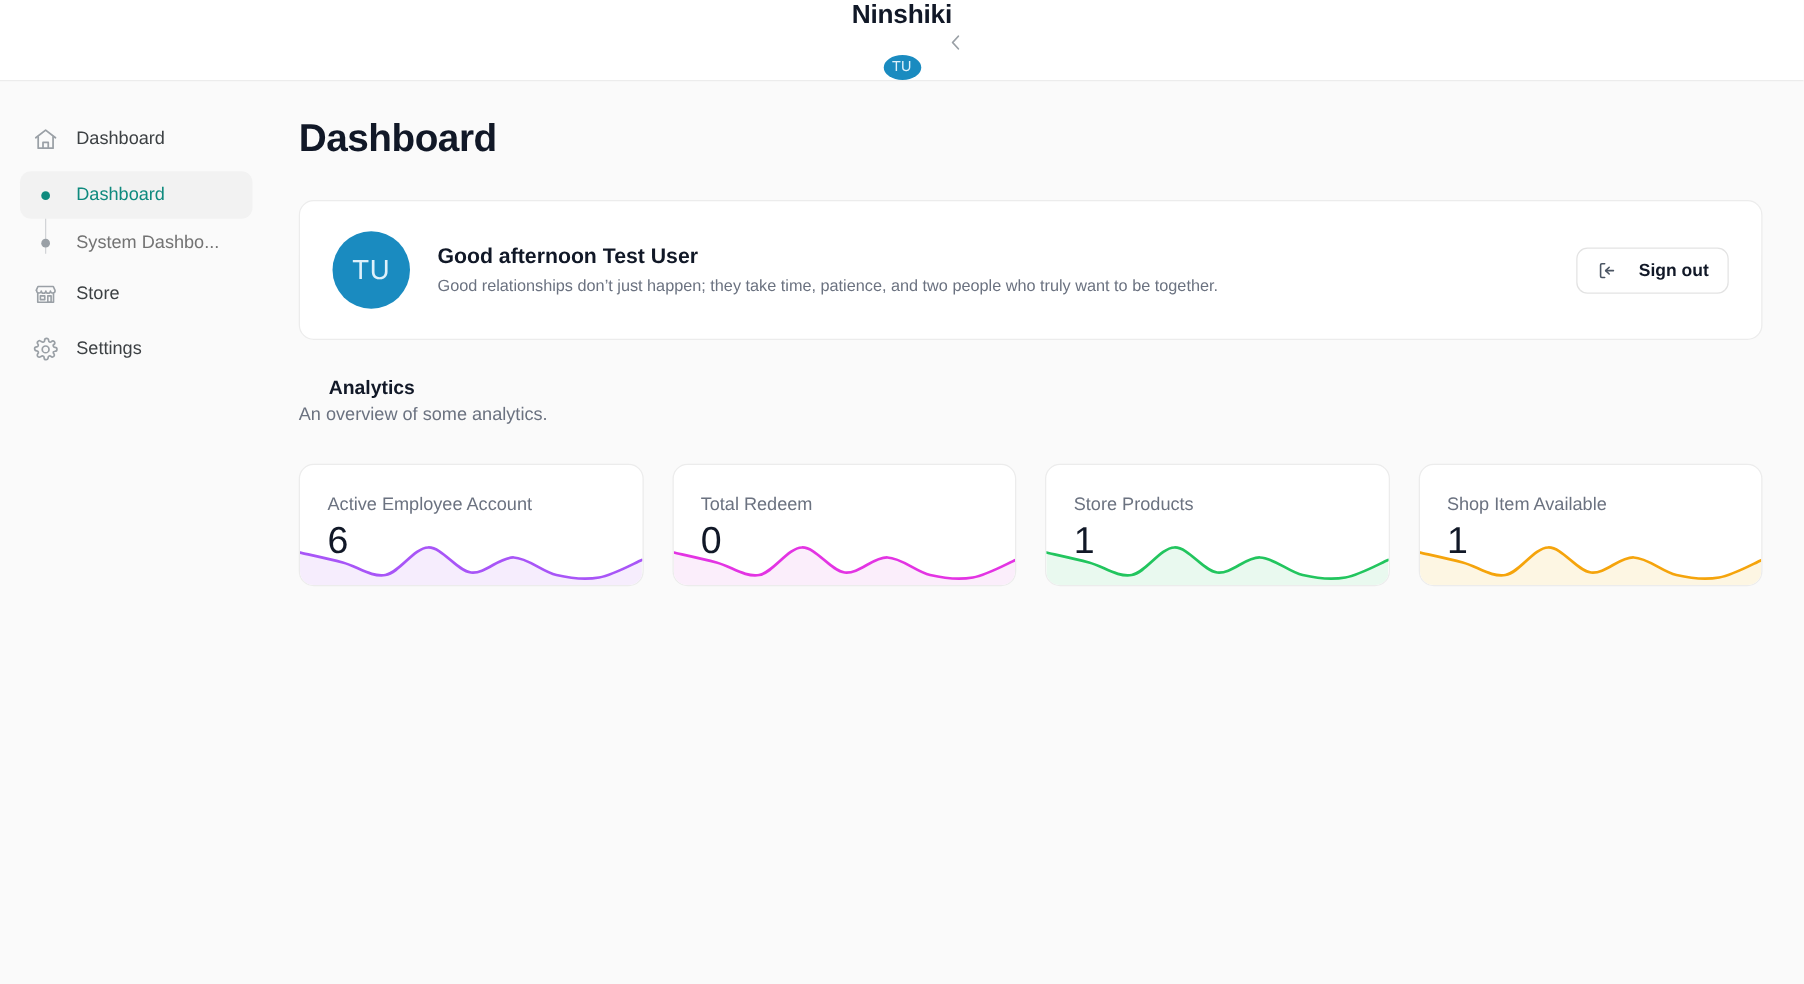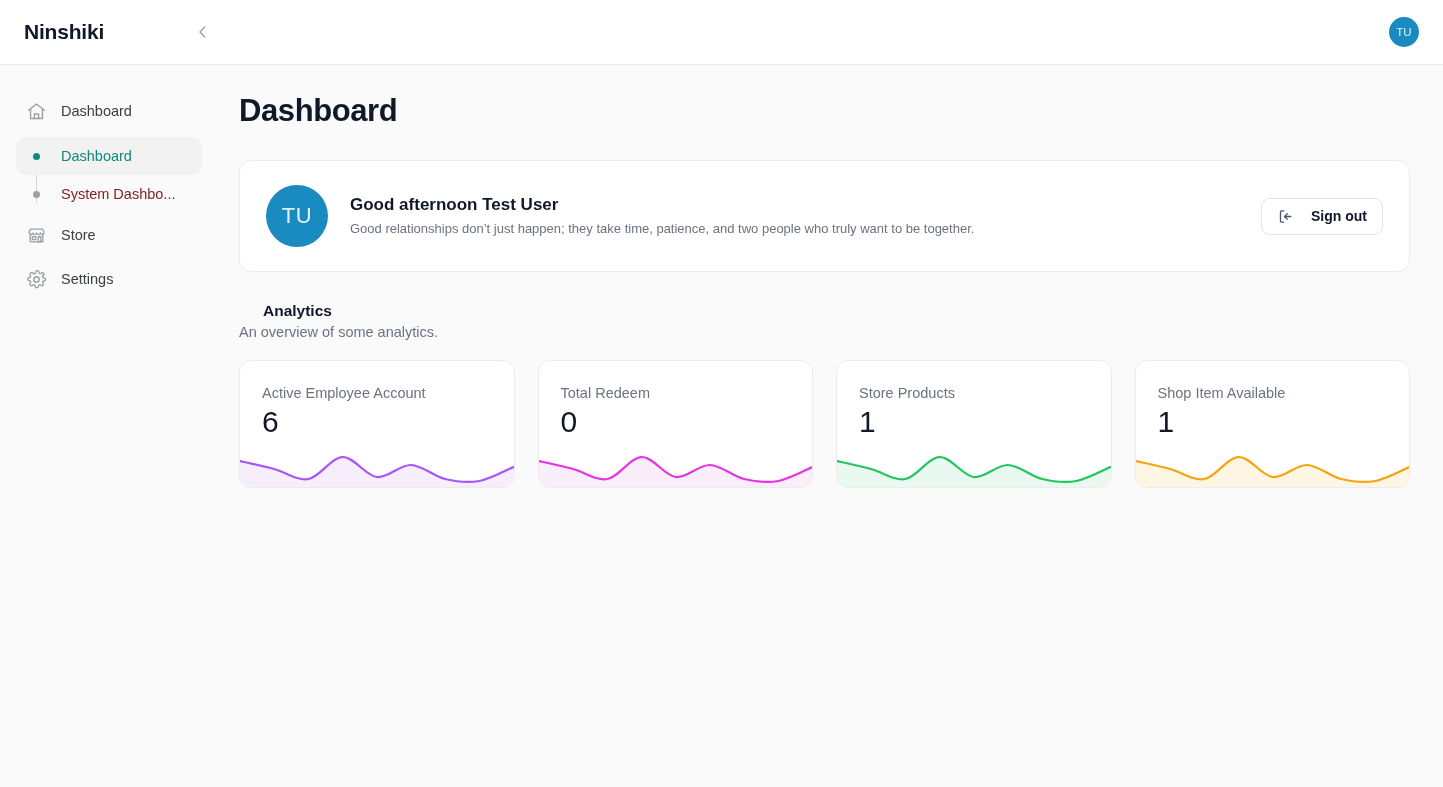--- a/index.html
+++ b/index.html
@@ -15,20 +15,21 @@
   
   .topbar {
     height: 65px;
     width: 100%;
     background: #ffffff;
     border-bottom: 1px solid #ececec;
     display: flex;
     align-items: center;
     padding: 0 24px 0 24px;
     position: relative;
+    flex-direction: column;
   }
   .brand {
     font-size: 21px;
     font-weight: 700;
     letter-spacing: -0.2px;
     color: #111827;
   }
   .collapse-btn {
     margin-left: 86px;
     width: 26px;
@@ -96,21 +97,21 @@
     background: #d2d4d7;
   }
   .sub-item {
     display: flex;
     align-items: center;
     gap: 14px;
     height: 38px;
     padding: 0 10px;
     border-radius: 9px;
     font-size: 14.5px;
-    color: #7f1d1d;
+    color: #737373;
     cursor: pointer;
     position: relative;
     z-index: 2;
   }
   .sub-item .dot {
     width: 21px; flex: 0 0 21px;
     display: flex; align-items: center; justify-content: center;
   }
   .sub-item .dot i {
     display: block;
@@ -192,33 +193,33 @@
   .section-title {
     font-size: 15.5px;
     font-weight: 700;
     color: #111827;
     margin-bottom: 4px;
     margin-left: 24px;
   }
   .section-sub {
     font-size: 14.5px;
     color: #6b7280;
-    margin-bottom: 20px;
+    margin-bottom: 31px;
   }
 
   .stat-grid {
     display: grid;
     grid-template-columns: repeat(4, 1fr);
     gap: 23px;
   }
   .stat-card {
     background: #ffffff;
     border: 1px solid #ececec;
     border-radius: 12px;
-    height: 128px;
+    height: 98px;
     position: relative;
     overflow: hidden;
     padding: 24px 22px 0 22px;
   }
   .stat-label {
     font-size: 14.5px;
     color: #6b7280;
     margin-bottom: 6px;
     position: relative;
     z-index: 2;

